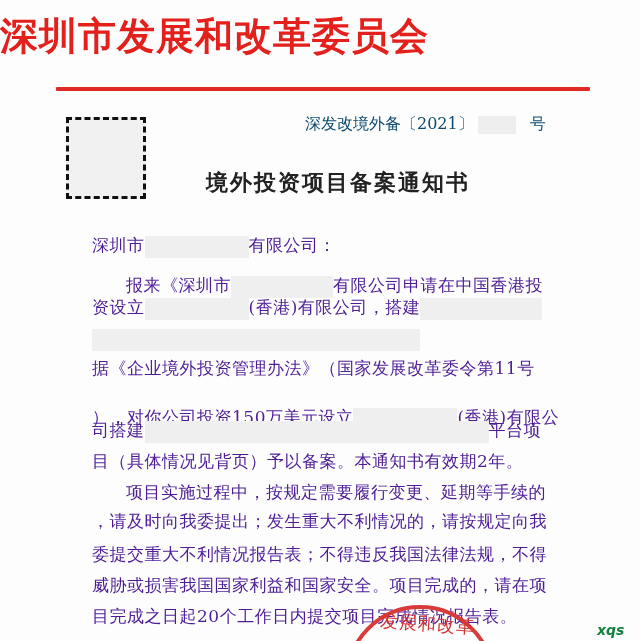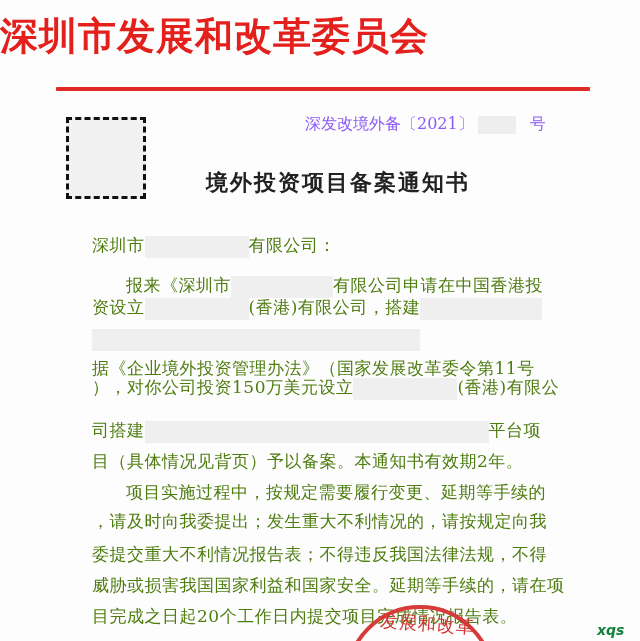--- a/index.html
+++ b/index.html
@@ -17,34 +17,34 @@
   }
   .header-rule {
     position: absolute; left: 56px; top: 87px; width: 534px; height: 4px;
     background: #df2a26; border-radius: 1px;
   }
   .qr {
     position: absolute; left: 66px; top: 117px; width: 80px; height: 82px;
     border: 3px dashed #111; background: #f1f1f1; box-sizing: border-box;
   }
   .docnum {
-    position: absolute; left: 305px; top: 112px; font-size: 16px; color: #8b5cf6;
+    position: absolute; left: 305px; top: 112px; font-size: 16px; color: #0c4a6e;
     white-space: nowrap; line-height: 24px;
   }
   .docnum .blank {
     display: inline-block; width: 38px; height: 18px; background: #eeeeee;
     vertical-align: middle; margin: 0 14px 0 4px;
   }
   .doc-title {
     position: absolute; left: 206px; top: 166px; font-size: 22px; font-weight: bold;
     color: #222; letter-spacing: 2px; line-height: 32px;
   }
   .body-line {
     position: absolute; left: 92px; width: 454px; font-size: 17px; line-height: 26px;
-    color: #4d7c0f; white-space: nowrap; letter-spacing: 0.5px;
+    color: #4c1d95; white-space: nowrap; letter-spacing: 0.5px;
   }
   .blank {
     display: inline-block; height: 22px; background: #efefef; vertical-align: middle;
   }
   .stamp {
     position: absolute; left: 345px; top: 605px; width: 150px; height: 150px;
     border: 4px solid #d93a3a; border-radius: 50%; box-sizing: border-box;
   }
   .stamp-text {
     position: absolute; left: 380px; top: 612px; font-size: 18px; color: #d23333;
@@ -84,21 +84,21 @@
 </div>
 
 <div class="body-line" style="top:325px;">
   <span class="blank" style="width:328px;"></span>
 </div>
 
 <div class="body-line" style="top:355px;">
   <span>据《企业境外投资管理办法》（国家发展改革委令第11号</span>
 </div>
 
-<div class="body-line" style="top:374px;">
+<div class="body-line" style="top:404px;">
   <span>），对你公司投资150万美元设立</span><span class="blank" style="width:104px;"></span><span>(香港)有限公</span>
 </div>
 
 <div class="body-line" style="top:417px;">
   <span>司搭建</span><span class="blank" style="width:344px;"></span><span>平台项</span>
 </div>
 
 <div class="body-line" style="top:448px;">
   <span>目（具体情况见背页）予以备案。本通知书有效期2年。</span>
 </div>
@@ -106,21 +106,21 @@
 <div class="body-line" style="top:479px;">
   <span style="display:inline-block;width:34px;"></span><span>项目实施过程中，按规定需要履行变更、延期等手续的</span>
 </div>
 <div class="body-line" style="top:483px;margin-top:25px;">
   <span>，请及时向我委提出；发生重大不利情况的，请按规定向我</span>
 </div>
 <div class="body-line" style="top:541px;">
   <span>委提交重大不利情况报告表；不得违反我国法律法规，不得</span>
 </div>
 <div class="body-line" style="top:572px;">
-  <span>威胁或损害我国国家利益和国家安全。延期等手续的，请在项</span>
+  <span>威胁或损害我国国家利益和国家安全。项目完成的，请在项</span>
 </div>
 <div class="body-line" style="top:603px;">
   <span>目完成之日起20个工作日内提交项目完成情况报告表。</span>
 </div>
 
 <div class="stamp"></div>
 <div class="stamp-text">发展和改革</div>
 
 <div class="watermark">xqs</div>
 

